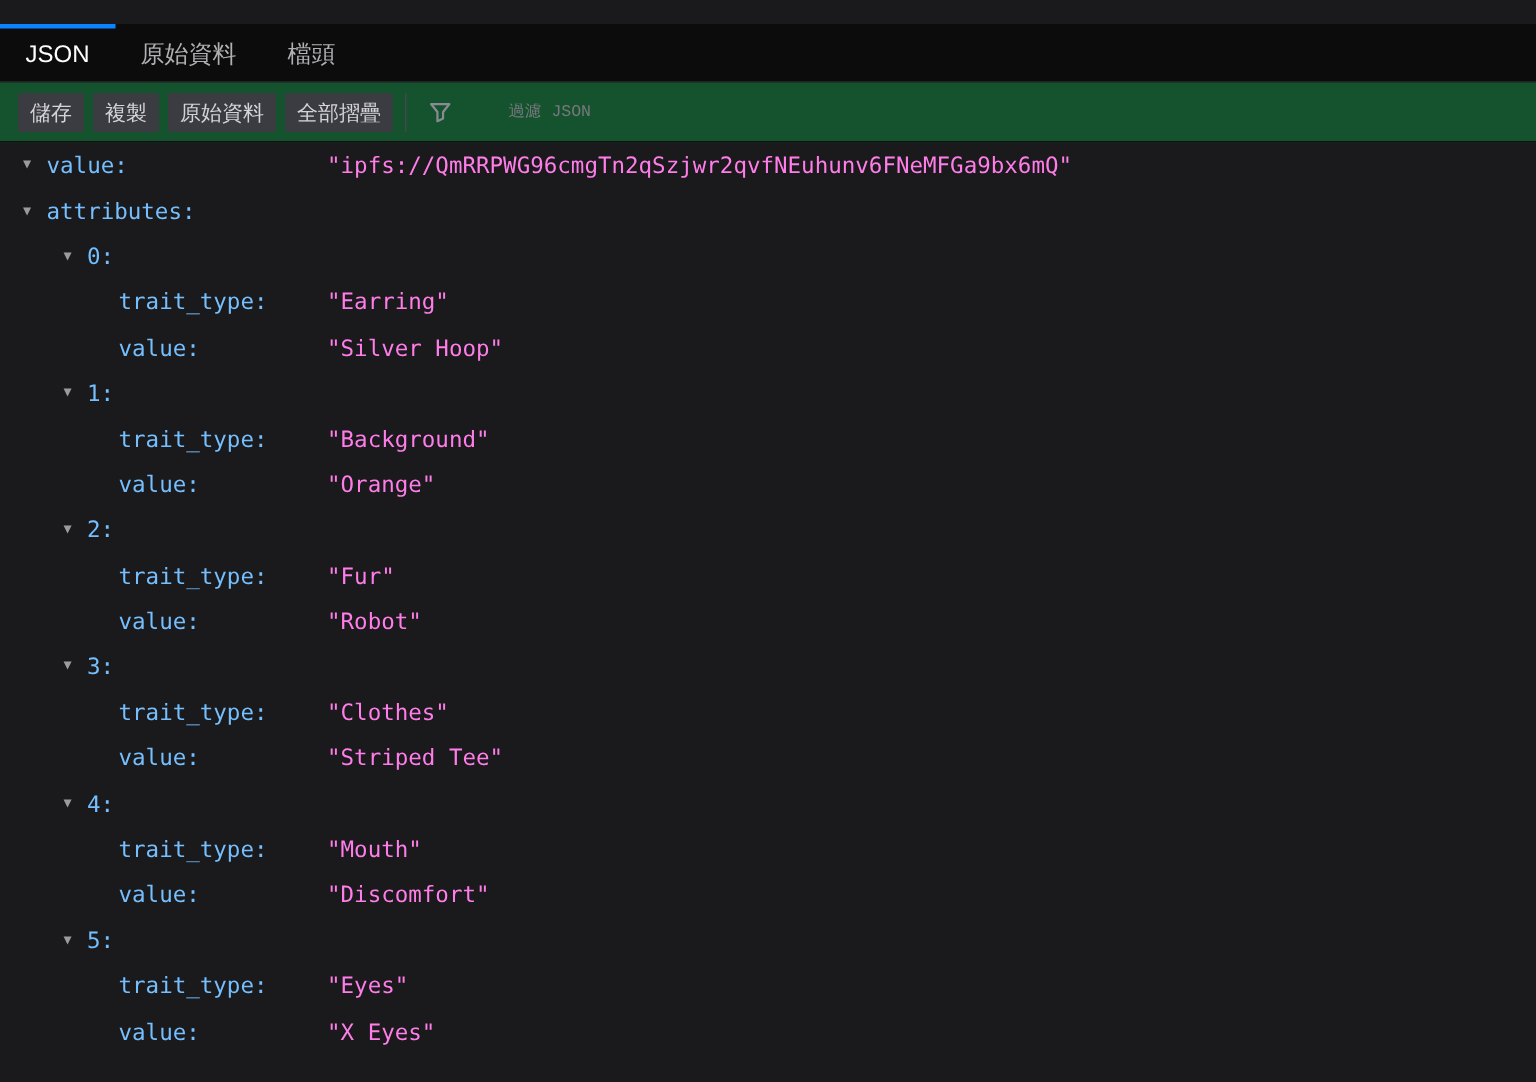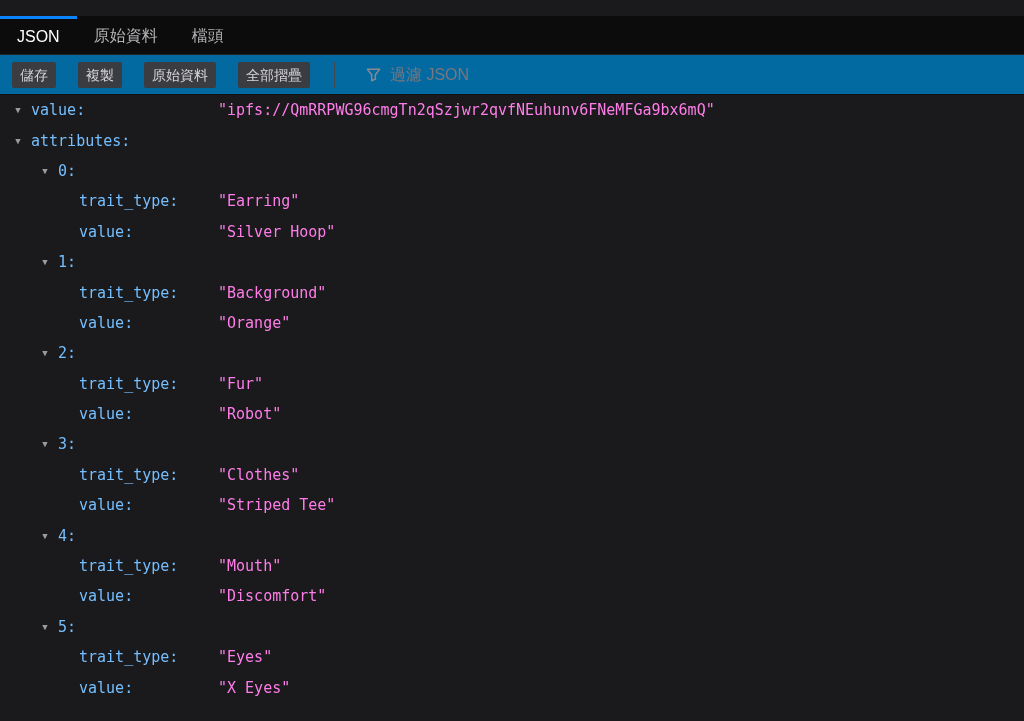--- a/index.html
+++ b/index.html
@@ -29,25 +29,25 @@
     cursor: default;
   }
   .tab.active {
     color: #ffffff;
     border-top-color: #0a84ff;
   }
 
   
   .toolbar {
     height: 40px;
-    background: #0369a1;
+    background: #14532d;
     display: flex;
     align-items: center;
     padding: 0 10px 0 12px;
-    gap: 22px;
+    gap: 6px;
     border-bottom: 1px solid #111114;
   }
   .tbtn {
     background: #3b3b42;
     color: #d4d4d8;
     font-family: "Liberation Sans", sans-serif;
     font-size: 14px;
     line-height: 1;
     padding: 6px 8px;
     border: none;
@@ -69,22 +69,23 @@
     height: 100%;
     padding-left: 4px;
   }
   .funnel { width: 15px; height: 15px; flex: 0 0 15px; }
   .filterbox input {
     flex: 1;
     background: transparent;
     border: none;
     outline: none;
     color: #d7d7db;
-    font-family: Liberation Sans, sans-serif;
-    font-size: 16px;
+    font-family: Liberation Mono, monospace;
+    font-size: 11px;
+    margin-left: 29px;
   }
   .filterbox input::placeholder { color: #78787f; }
 
   
   .tree {
     font-family: "DejaVu Sans Mono", monospace;
     font-size: 15px;
     padding-top: 0;
   }
   .row {

